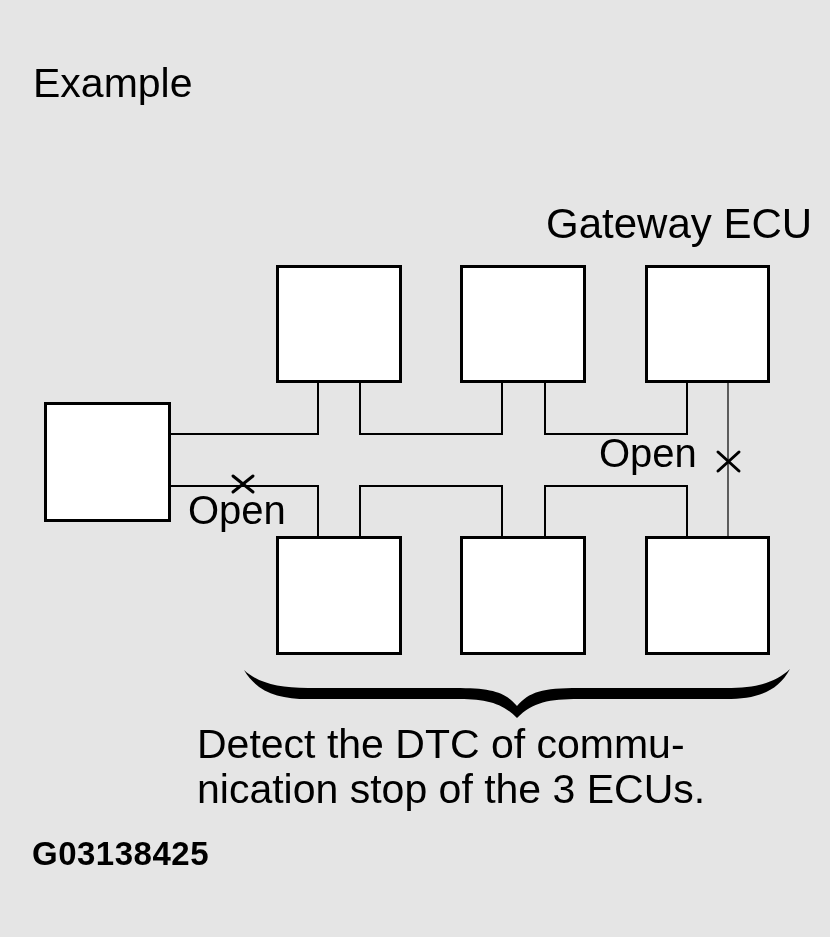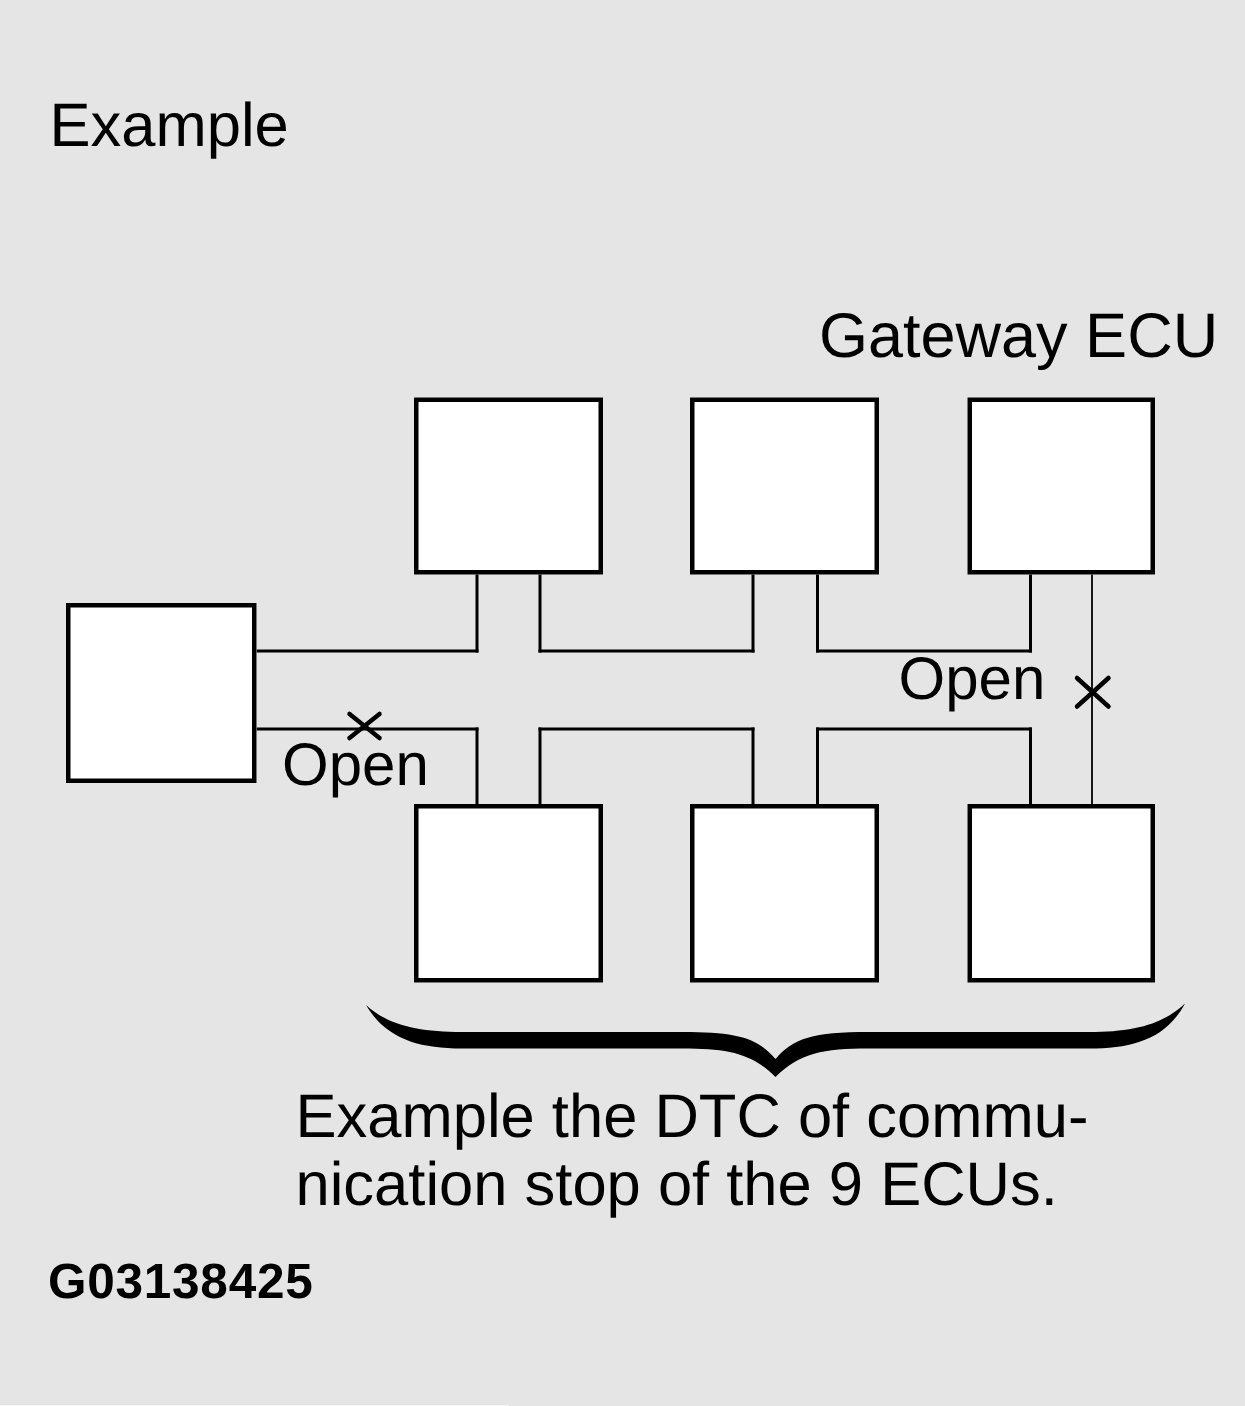--- a/index.html
+++ b/index.html
@@ -141,19 +141,19 @@
 
   <div class="txt title">Example</div>
 
   <div class="txt gateway-label">Gateway ECU</div>
 
   <div class="txt open-label-1">Open</div>
 
   <div class="txt open-label-2">Open</div>
 
   <div class="txt caption">
-    <div>Example the DTC of commu-</div>
-    <div>nication stop of the 9 ECUs.</div>
+    <div>Detect the DTC of commu-</div>
+    <div>nication stop of the 3 ECUs.</div>
   </div>
 
   <div class="txt figcode">G03138425</div>
 
 </div>
 
 </body></html>

